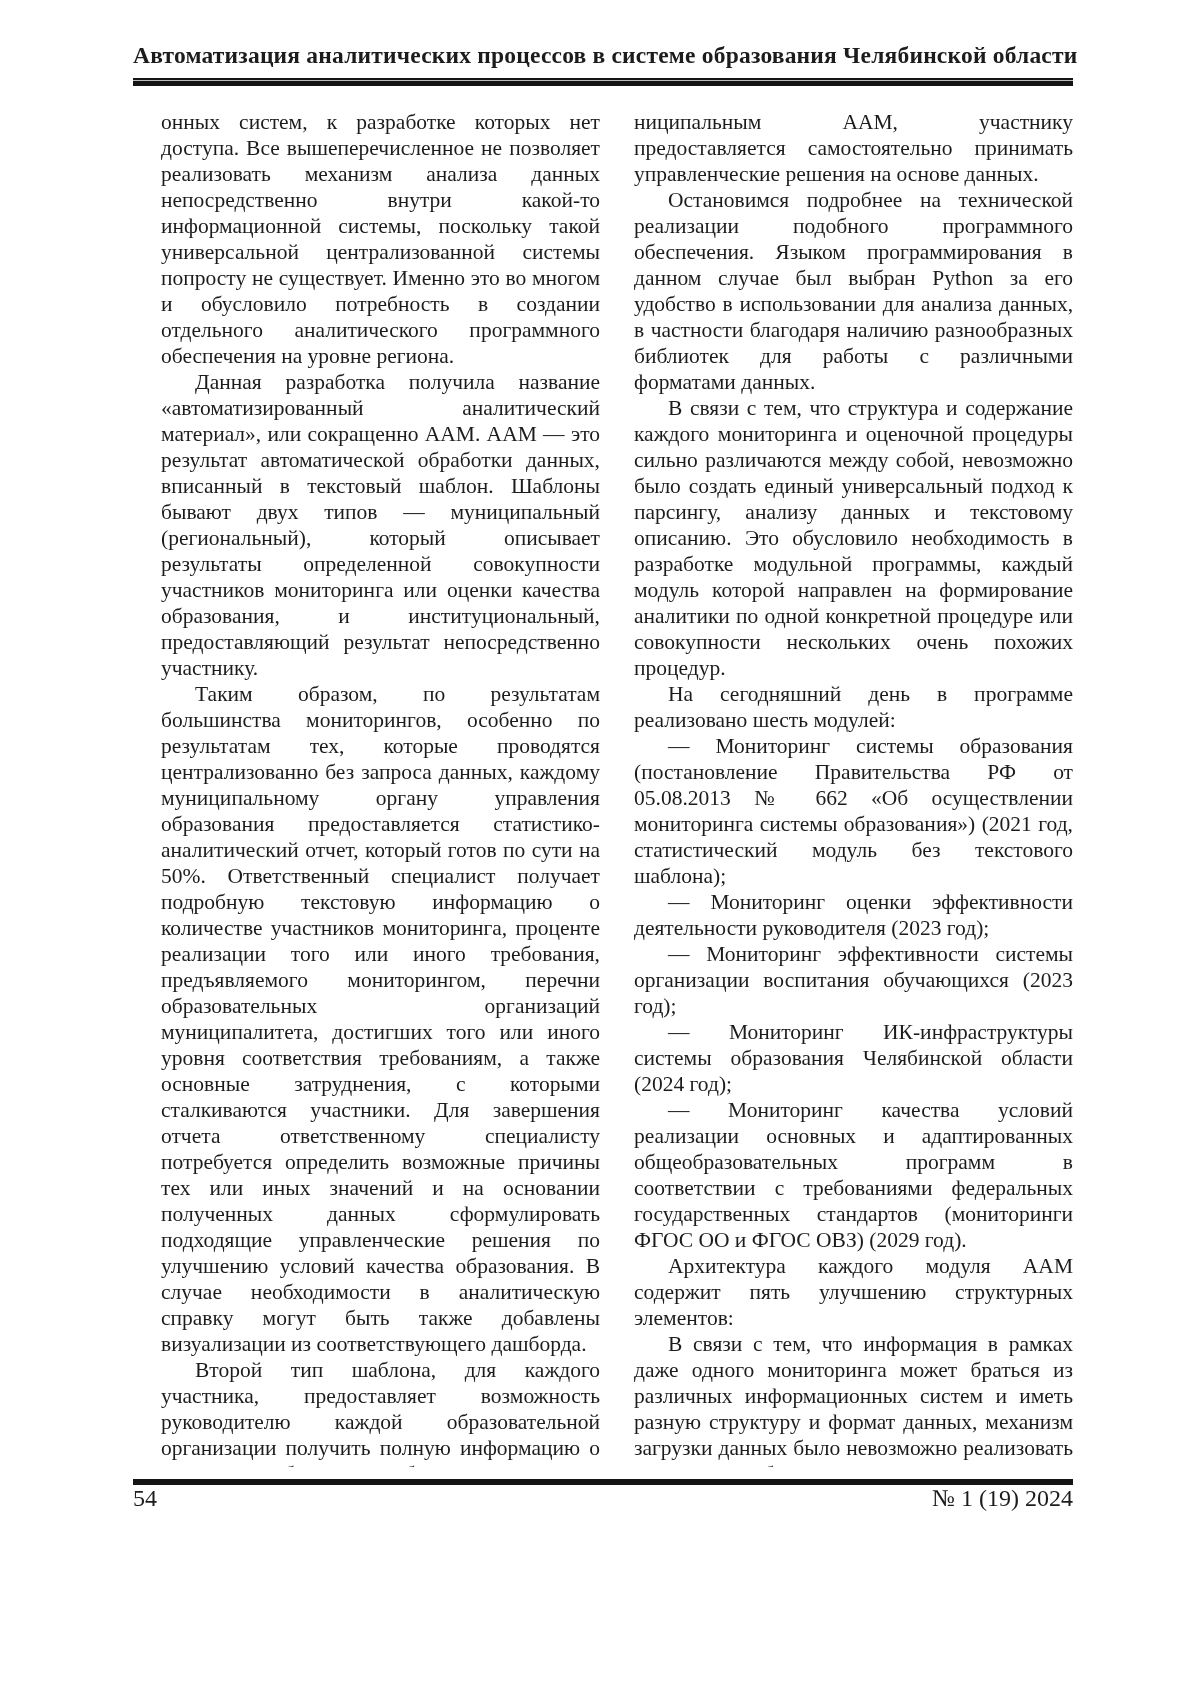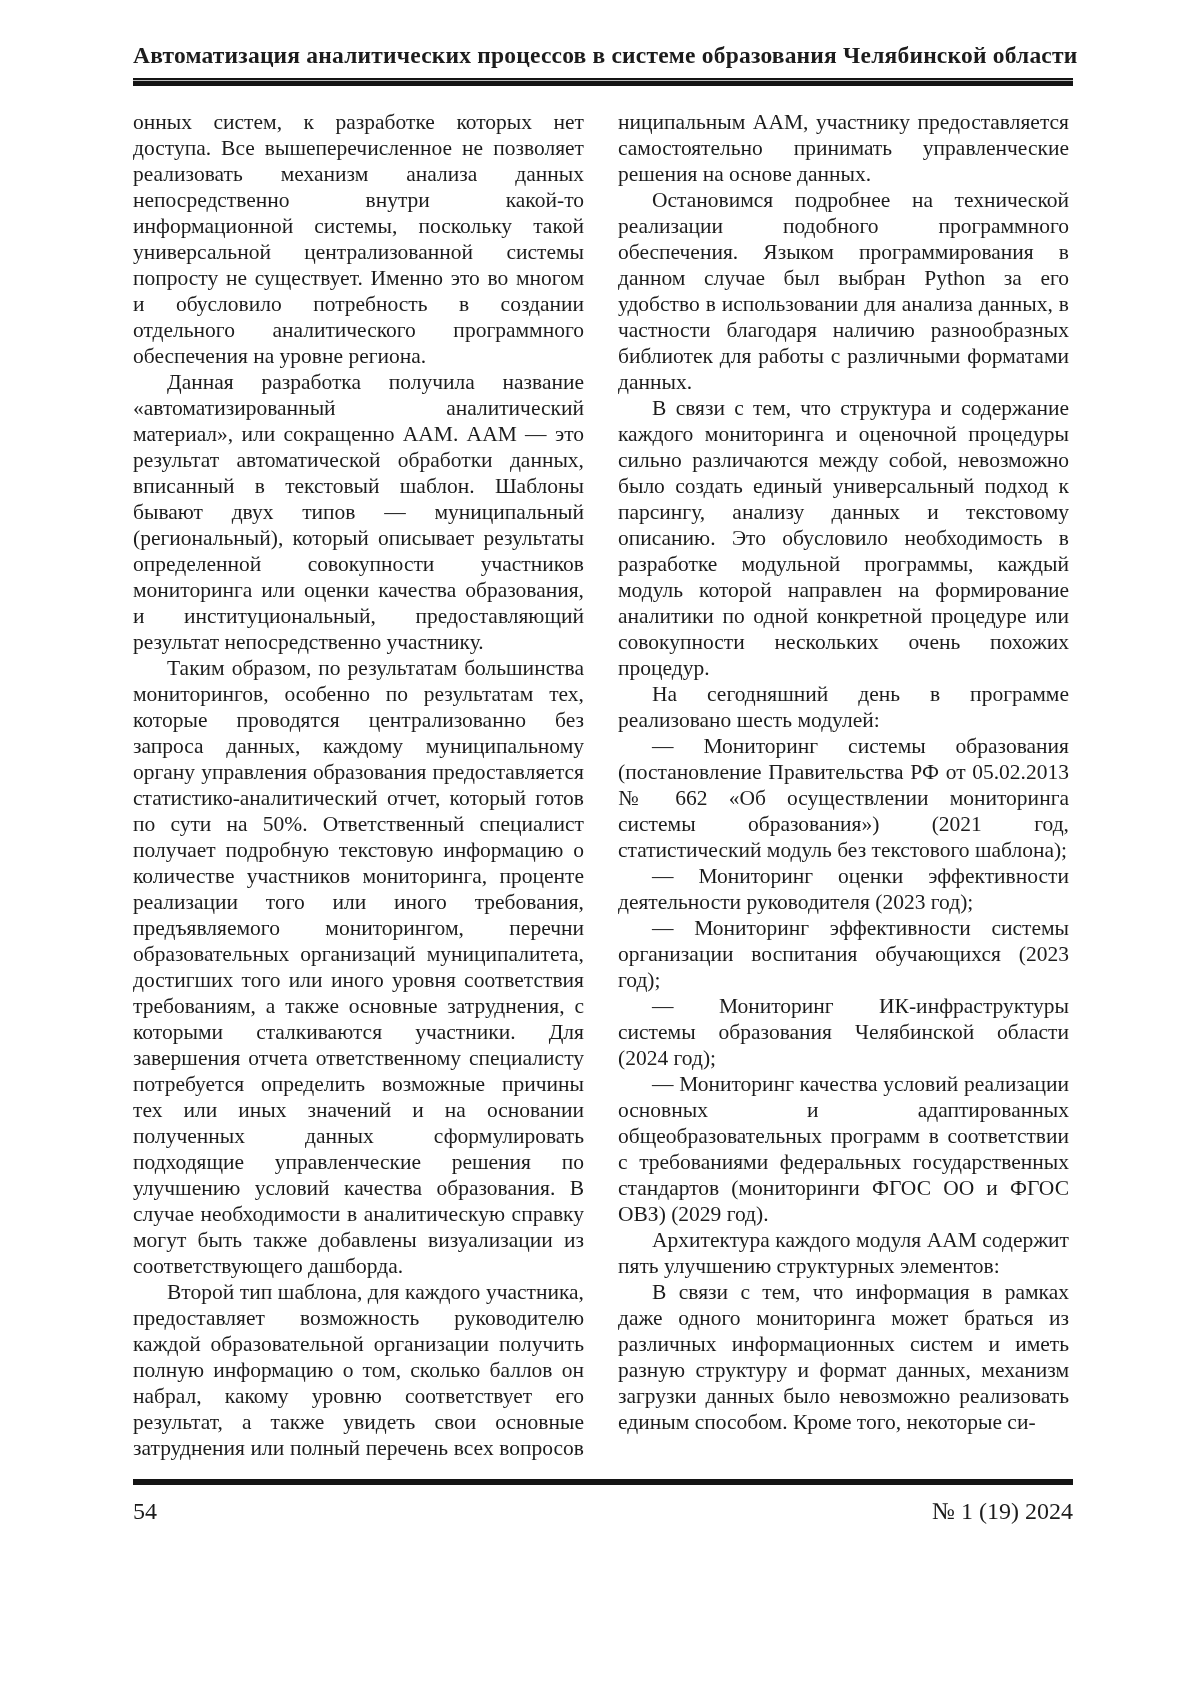--- a/index.html
+++ b/index.html
@@ -31,20 +31,21 @@
     margin-top: 9px;
     height: 8px;
     background: linear-gradient(to bottom, #141414 0px, #141414 2px, #bdbdbd 2px, #bdbdbd 3.5px, #141414 3.5px, #141414 8px);
   }
   .columns {
     display: flex;
     gap: 34px;
     margin-top: 23px;
     height: 1358px;
     overflow: hidden;
+    margin-left: 28px;
   }
   .col {
     width: 451px;
     overflow: hidden;
   }
   .col p {
     margin: 0;
     font-size: 21.5px;
     line-height: 26px;
     text-align: justify;
@@ -53,21 +54,21 @@
   }
   .ind { text-indent: 34px; }
   .footer-rule {
     height: 6px;
     background: #141414;
     margin-top: 12px;
   }
   .footer-row {
     display: flex;
     justify-content: space-between;
-    margin-top: 13px;
+    margin-top: 0;
     font-size: 24px;
   }
 </style>
 </head>
 <body>
 
 <div class="page">
 
   <h1 class="running-head">Автоматизация аналитических процессов в системе образования Челябинской области</h1>
 
@@ -80,21 +81,21 @@
       <p class="ind">Данная разработка получила название «автоматизированный аналитический материал», или сокращенно ААМ. ААМ — это результат автоматической обработки данных, вписанный в текстовый шаблон. Шаблоны бывают двух типов — муниципальный (региональный), который описывает результаты определенной совокупности участников мониторинга или оценки качества образования, и институциональный, предоставляющий результат непосредственно участнику.</p>
       <p class="ind">Таким образом, по результатам большинства мониторингов, особенно по результатам тех, которые проводятся централизованно без запроса данных, каждому муниципальному органу управления образования предоставляется статистико-аналитический отчет, который готов по сути на 50%. Ответственный специалист получает подробную текстовую информацию о количестве участников мониторинга, проценте реализации того или иного требования, предъявляемого мониторингом, перечни образовательных организаций муниципалитета, достигших того или иного уровня соответствия требованиям, а также основные затруднения, с которыми сталкиваются участники. Для завершения отчета ответственному специалисту потребуется определить возможные причины тех или иных значений и на основании полученных данных сформулировать подходящие управленческие решения по улучшению условий качества образования. В случае необходимости в аналитическую справку могут быть также добавлены визуализации из соответствующего дашборда.</p>
       <p class="ind">Второй тип шаблона, для каждого участника, предоставляет возможность руководителю каждой образовательной организации получить полную информацию о том, сколько баллов он набрал, какому уровню соответствует его результат, а также увидеть свои основные затруднения или полный перечень всех вопросов мониторинга с процентом реализации каждого из них. Как и в случае с му-</p>
     </section>
 
     <section class="col">
       <p>ниципальным ААМ, участнику предоставляется самостоятельно принимать управленческие решения на основе данных.</p>
       <p class="ind">Остановимся подробнее на технической реализации подобного программного обеспечения. Языком программирования в данном случае был выбран Python за его удобство в использовании для анализа данных, в частности благодаря наличию разнообразных библиотек для работы с различными форматами данных.</p>
       <p class="ind">В связи с тем, что структура и содержание каждого мониторинга и оценочной процедуры сильно различаются между собой, невозможно было создать единый универсальный подход к парсингу, анализу данных и текстовому описанию. Это обусловило необходимость в разработке модульной программы, каждый модуль которой направлен на формирование аналитики по одной конкретной процедуре или совокупности нескольких очень похожих процедур.</p>
       <p class="ind">На сегодняшний день в программе реализовано шесть модулей:</p>
-      <p class="ind">— Мониторинг системы образования (постановление Правительства РФ от 05.02.2013 № 662 «Об осуществлении мониторинга системы образования») (2021 год, статистический модуль без текстового шаблона);</p>
+      <p class="ind">— Мониторинг системы образования (постановление Правительства РФ от 05.08.2013 № 662 «Об осуществлении мониторинга системы образования») (2021 год, статистический модуль без текстового шаблона);</p>
       <p class="ind">— Мониторинг оценки эффективности деятельности руководителя (2023 год);</p>
       <p class="ind">— Мониторинг эффективности системы организации воспитания обучающихся (2023 год);</p>
       <p class="ind">— Мониторинг ИК-инфраструктуры системы образования Челябинской области (2024 год);</p>
       <p class="ind">— Мониторинг качества условий реализации основных и адаптированных общеобразовательных программ в соответствии с требованиями федеральных государственных стандартов (мониторинги ФГОС ОО и ФГОС ОВЗ) (2029 год).</p>
       <p class="ind">Архитектура каждого модуля ААМ содержит пять улучшению структурных элементов:</p>
       <p class="ind">В связи с тем, что информация в рамках даже одного мониторинга может браться из различных информационных систем и иметь разную структуру и формат данных, механизм загрузки данных было невозможно реализовать единым способом. Кроме того, некоторые си-</p>
     </section>
 
   </main>
 

